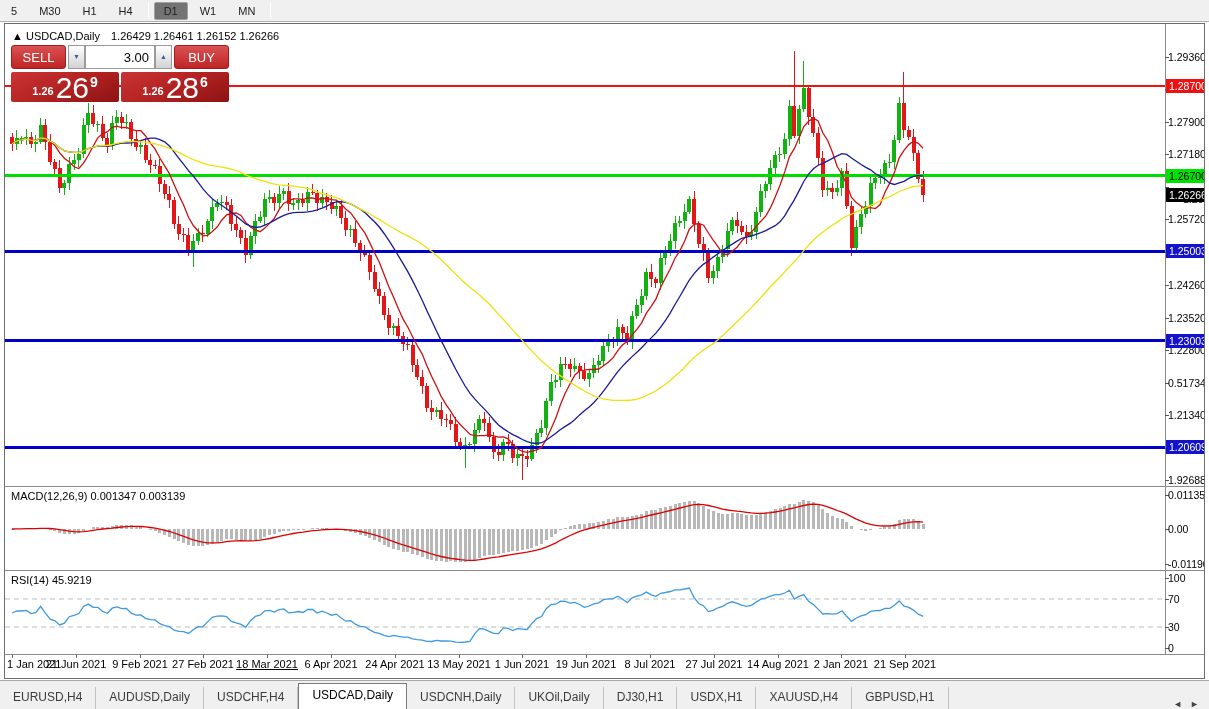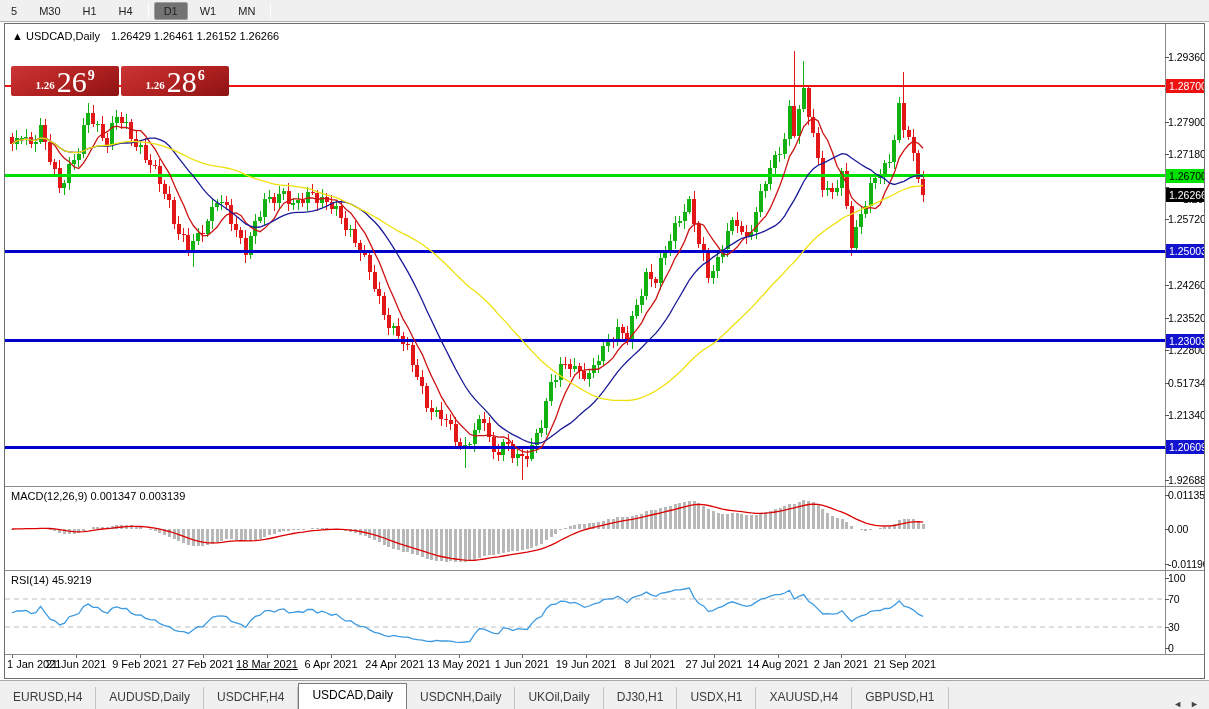--- a/index.html
+++ b/index.html
@@ -35,21 +35,21 @@
   .quote-header { position:absolute; left:7px; top:6px; font-size:11px; color:#000; white-space:nowrap; }
   .quote-header .sym { margin-right:8px; }
   .trade-panel { position:absolute; left:6px; top:21px; width:218px; }
   .tp-row1 { display:flex; height:24px; }
   .btn-trade { width:55px; background:linear-gradient(#da5252,#c02424); color:#fff;
     font-size:13px; text-align:center; line-height:24px; border-radius:3px; border:1px solid #a31b1b; }
   .spin { width:17px; height:24px; background:linear-gradient(#ffffff,#d2d2d2);
     border:1px solid #9a9a9a; font-size:7px; color:#3c5d9e; text-align:center; line-height:22px; }
   .vol-input { width:70px; height:24px; border:1px solid #9a9a9a; text-align:right;
     font-size:13px; padding-right:5px; font-family:"Liberation Sans",sans-serif; }
-  .tp-row2 { display:flex; margin-top:21px; height:30px;font-family:Liberation Serif, serif; }
+  .tp-row2 { display:flex; margin-top:3px; height:30px; }
   .price-box { width:108px; background:linear-gradient(155deg,#cb3434 0%,#b02020 55%,#8c1313 100%);
     color:#fff; border-radius:2px; display:flex; align-items:flex-end; justify-content:center; padding-bottom:1px; }
   .price-box.sell { margin-right:2px; }
   .pb-small { font-size:11px; font-weight:bold; margin:0 2px 4px 0; }
   .pb-big   { font-size:30px; line-height:27px; }
   .pb-sup   { font-size:14px; font-weight:bold; margin:0 0 11px 1px; }
 
   
   .tabbar { position:absolute; left:0; top:680px; width:1209px; height:29px;
     background:#f0f0f0; border-top:1px solid #a8a8a8; display:flex; align-items:flex-end;
@@ -677,20 +677,29 @@
   <div class="pane-label" style="top:466px">MACD(12,26,9) 0.001347 0.003139</div>
   <div class="pane-label" style="top:550px">RSI(14) 45.9219</div>
 
   <div class="quote-header">
     <span>▲</span>
     <span class="sym">USDCAD,Daily</span>
     <span>1.26429 1.26461 1.26152 1.26266</span>
   </div>
 
   <div class="trade-panel">
+    <div class="tp-row1">
+      <div class="btn-trade">SELL</div>
+      <div style="flex:1"></div>
+      <div class="spin">▼</div>
+      <input class="vol-input" value="3.00" style="">
+      <div class="spin">▲</div>
+      <div style="flex:1"></div>
+      <div class="btn-trade">BUY</div>
+    </div>
     <div class="tp-row2">
       <div class="price-box sell">
         <span class="pb-small">1.26</span>
         <span class="pb-big">26</span>
         <span class="pb-sup">9</span>
       </div>
       <div class="price-box">
         <span class="pb-small">1.26</span>
         <span class="pb-big">28</span>
         <span class="pb-sup">6</span>

